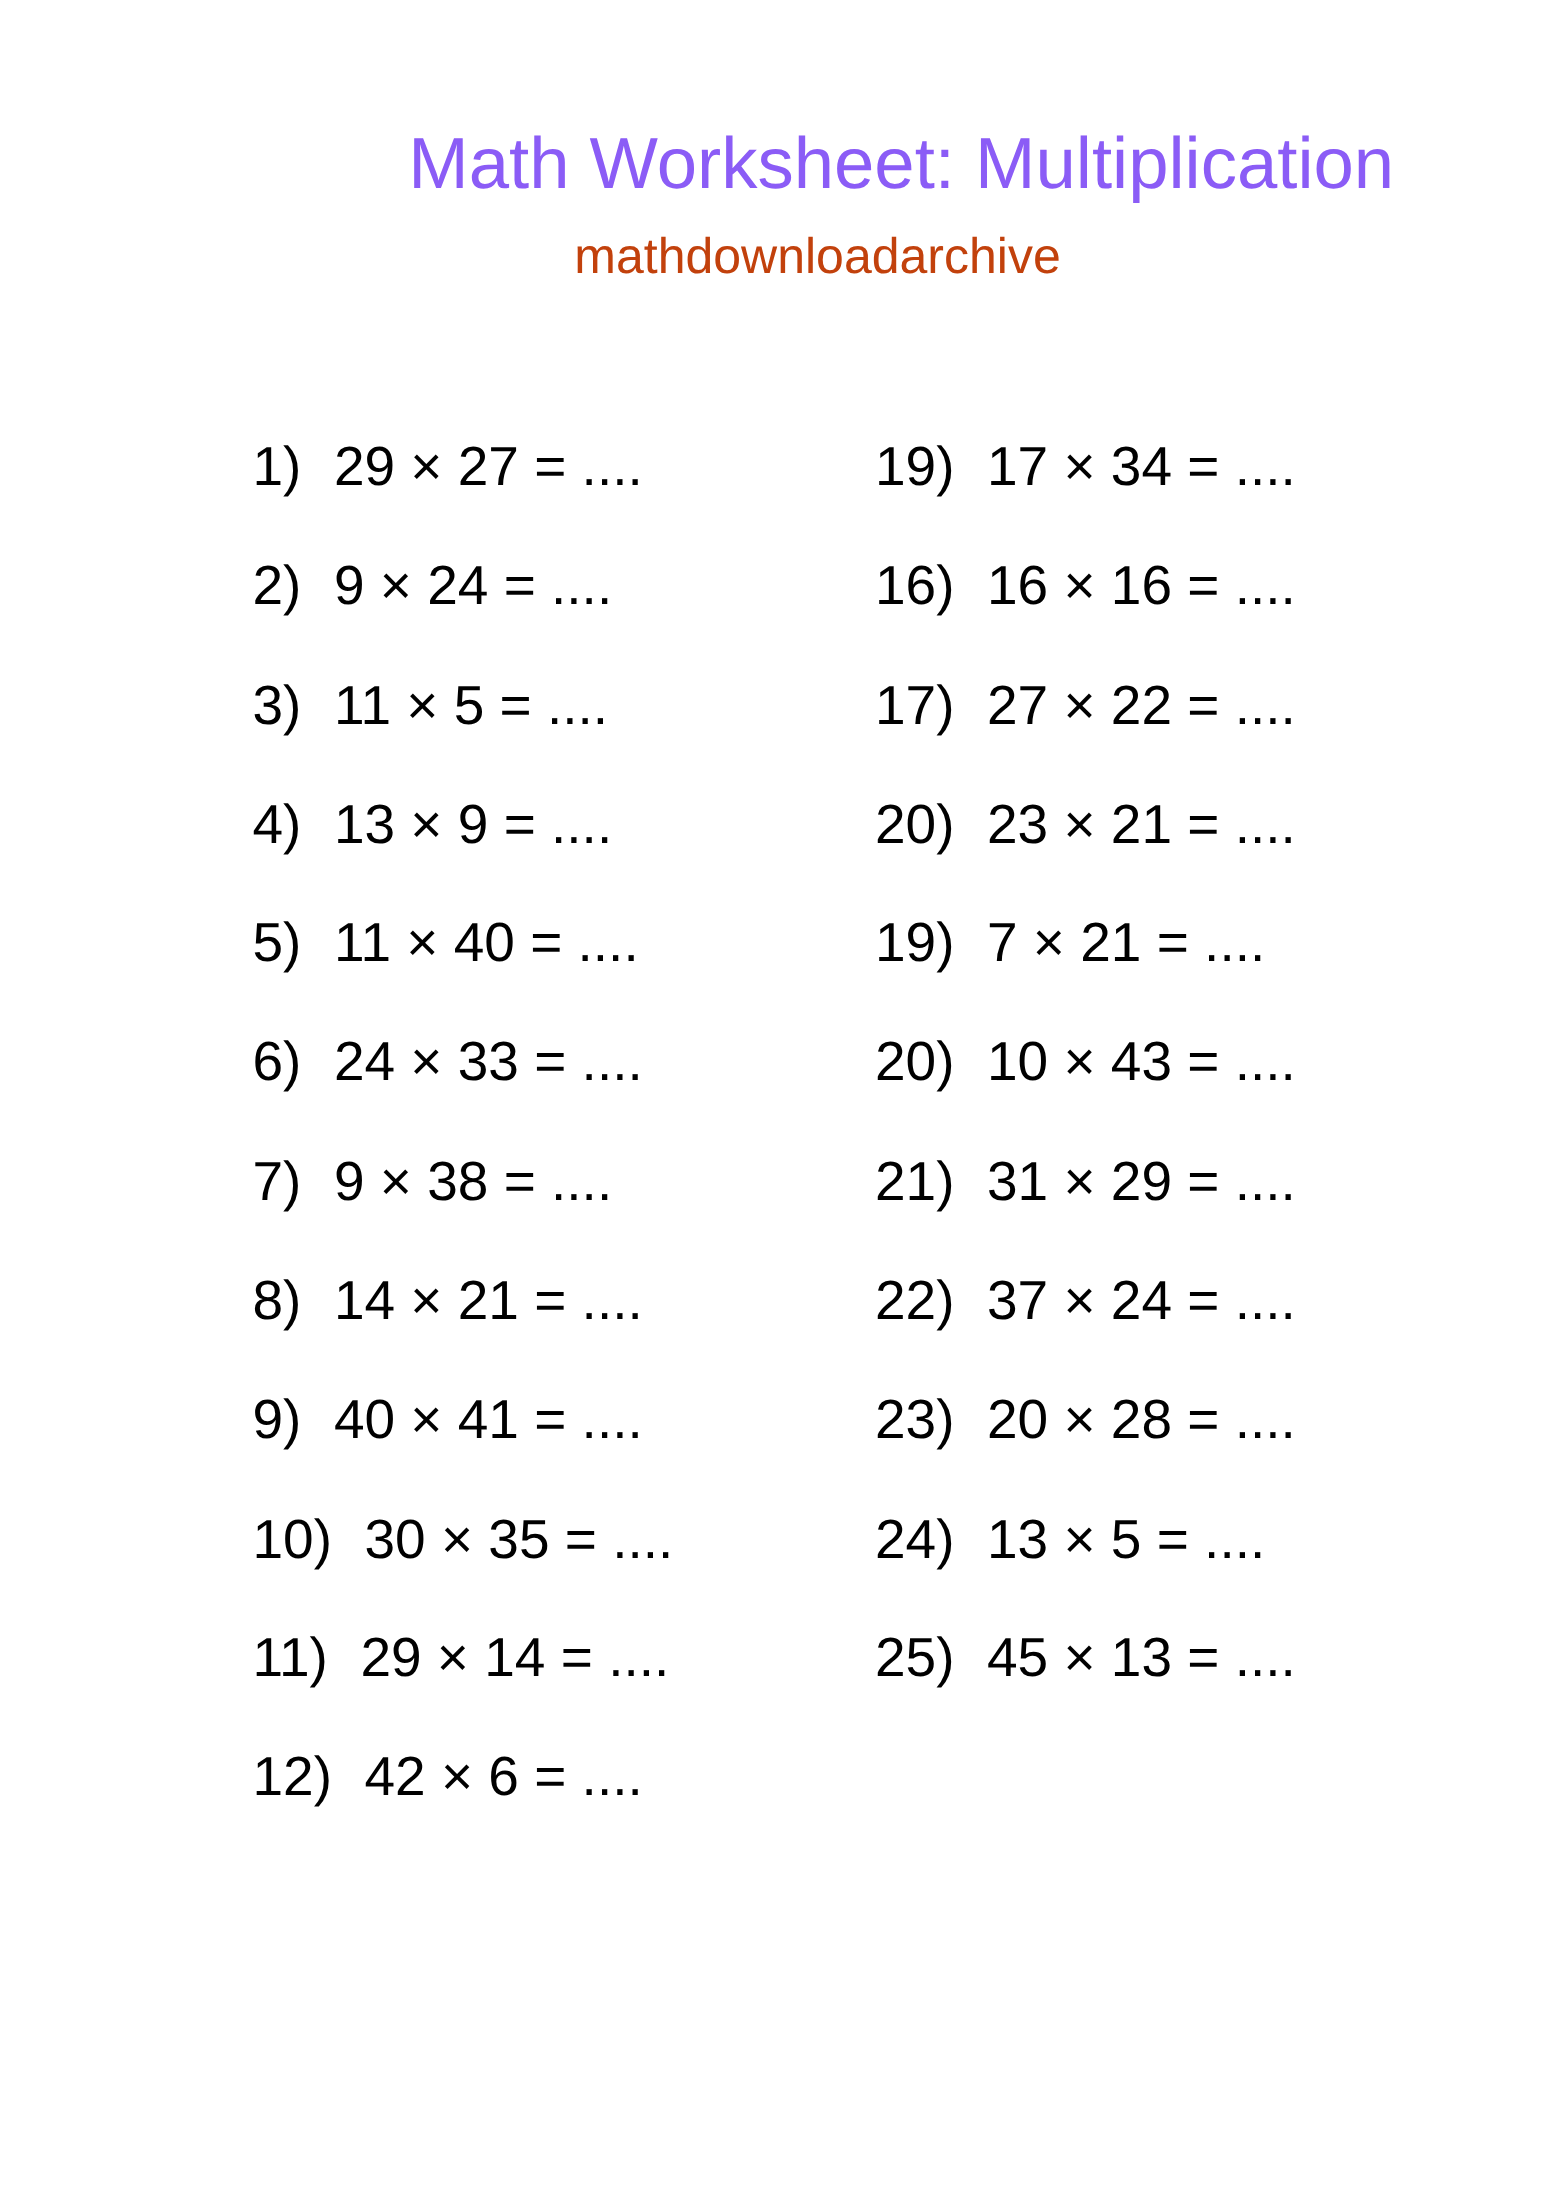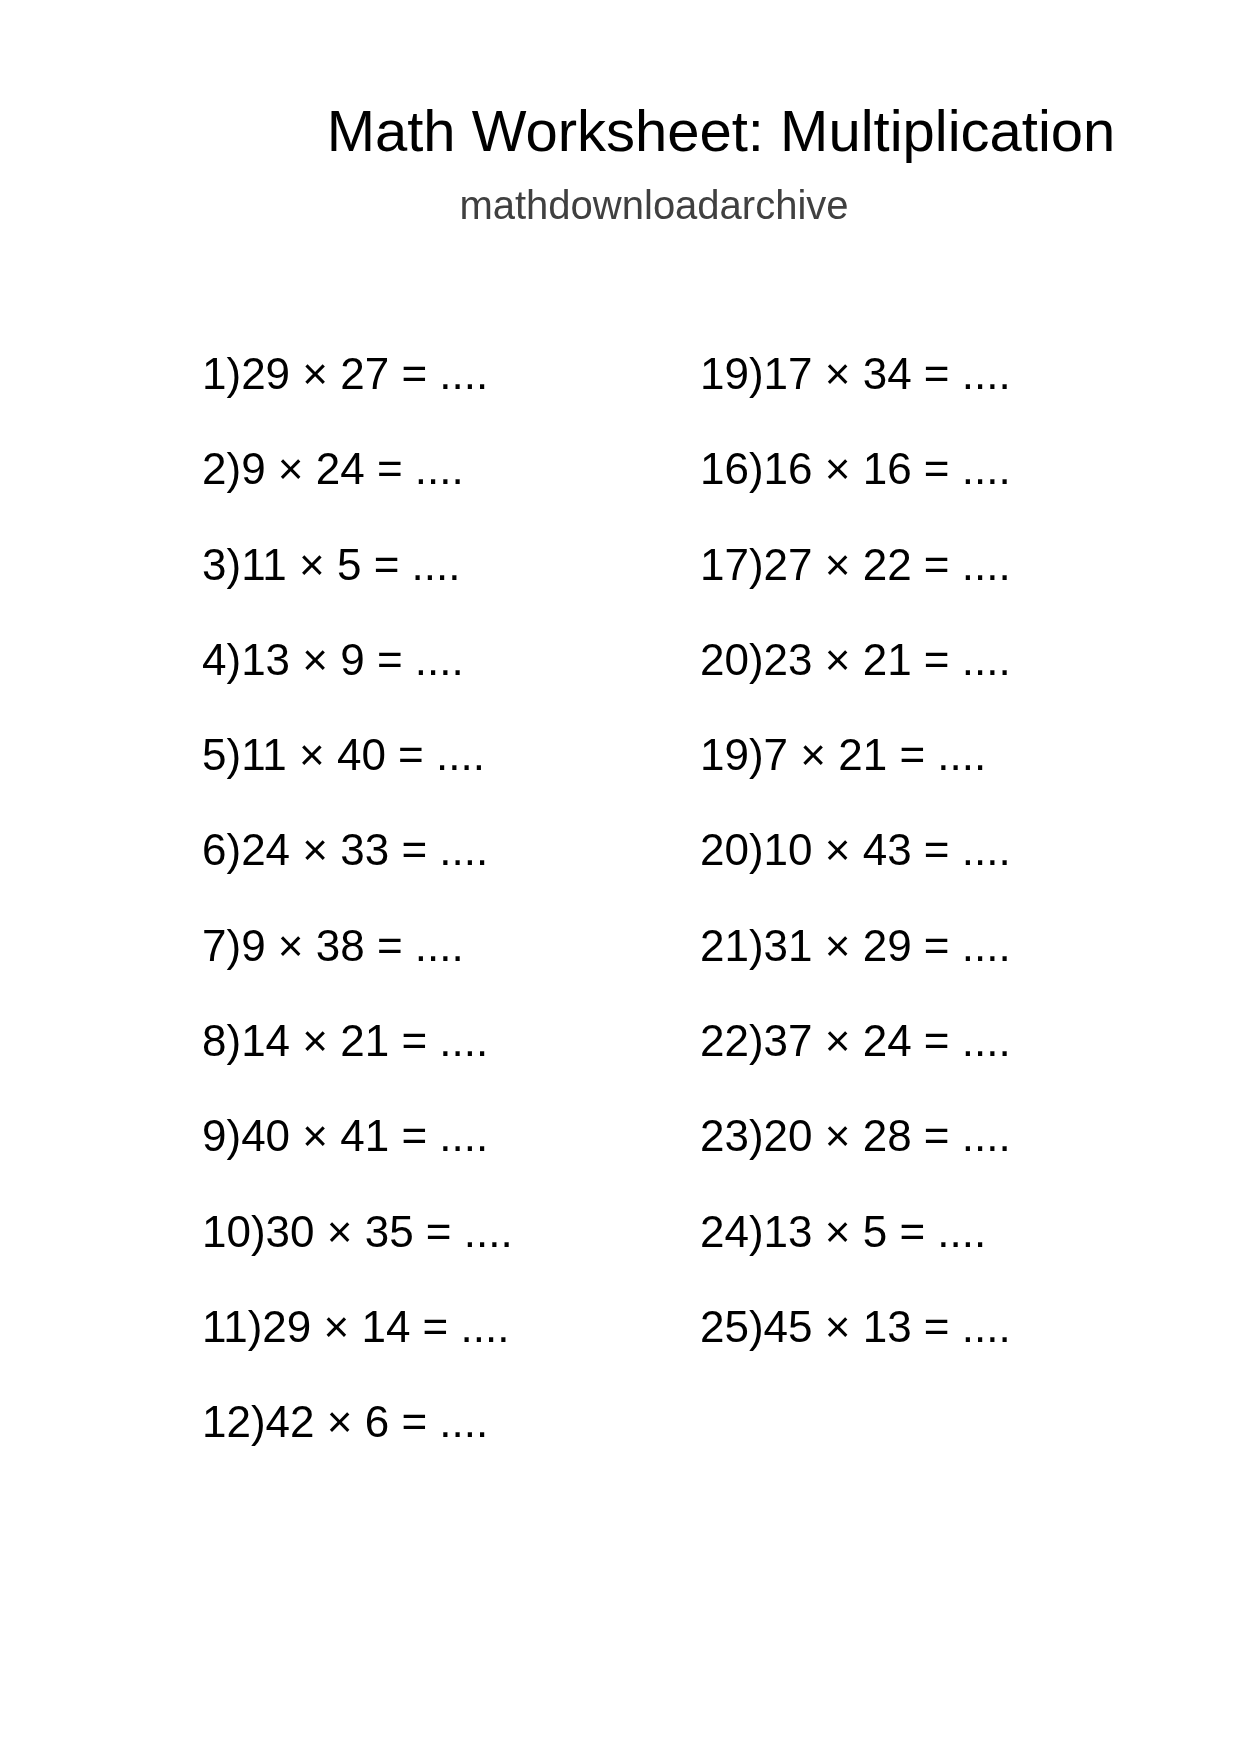--- a/index.html
+++ b/index.html
@@ -1,29 +1,29 @@
 <!DOCTYPE html>
 <html><head>
 <meta charset="utf-8">
 <style>
   html, body { margin:0; padding:0; background:#ffffff; }
   body { width:1240px; height:1754px; position:relative; overflow:hidden;
          font-family:"Liberation Sans", sans-serif; color:#000; }
   .title { position:absolute; left:0; width:1240px; top:96px; text-align:center;
            padding-left:202px; box-sizing:border-box;
-           font-size:58px; line-height:70px; color:#000000; white-space:nowrap; }
+           font-size:58px; line-height:70px; color:#8b5cf6; white-space:nowrap; }
   .subtitle { position:absolute; left:0; width:1240px; top:182px; text-align:center;
               padding-left:68px; box-sizing:border-box;
-              font-size:40px; line-height:46px; color:#404040; white-space:nowrap; }
+              font-size:40px; line-height:46px; color:#c2410c; white-space:nowrap; }
   .col { position:absolute; top:348px; }
   .col-left { left:202px; }
   .col-right { left:700px; }
   .problem { height:95.3px; font-size:44px; line-height:52px; white-space:nowrap; }
   .num { display:inline-block; }
-  .expr { display:inline-block; }
+  .expr { display:inline-block; margin-left:26px; }
 </style>
 </head>
 <body>
 
 <div class="title">Math Worksheet: Multiplication</div>
 <div class="subtitle">mathdownloadarchive</div>
 
 <div class="col col-left">
   <div class="problem"><span class="num">1)</span><span class="expr">29 × 27 = ....</span></div>
   <div class="problem"><span class="num">2)</span><span class="expr">9 × 24 = ....</span></div>

